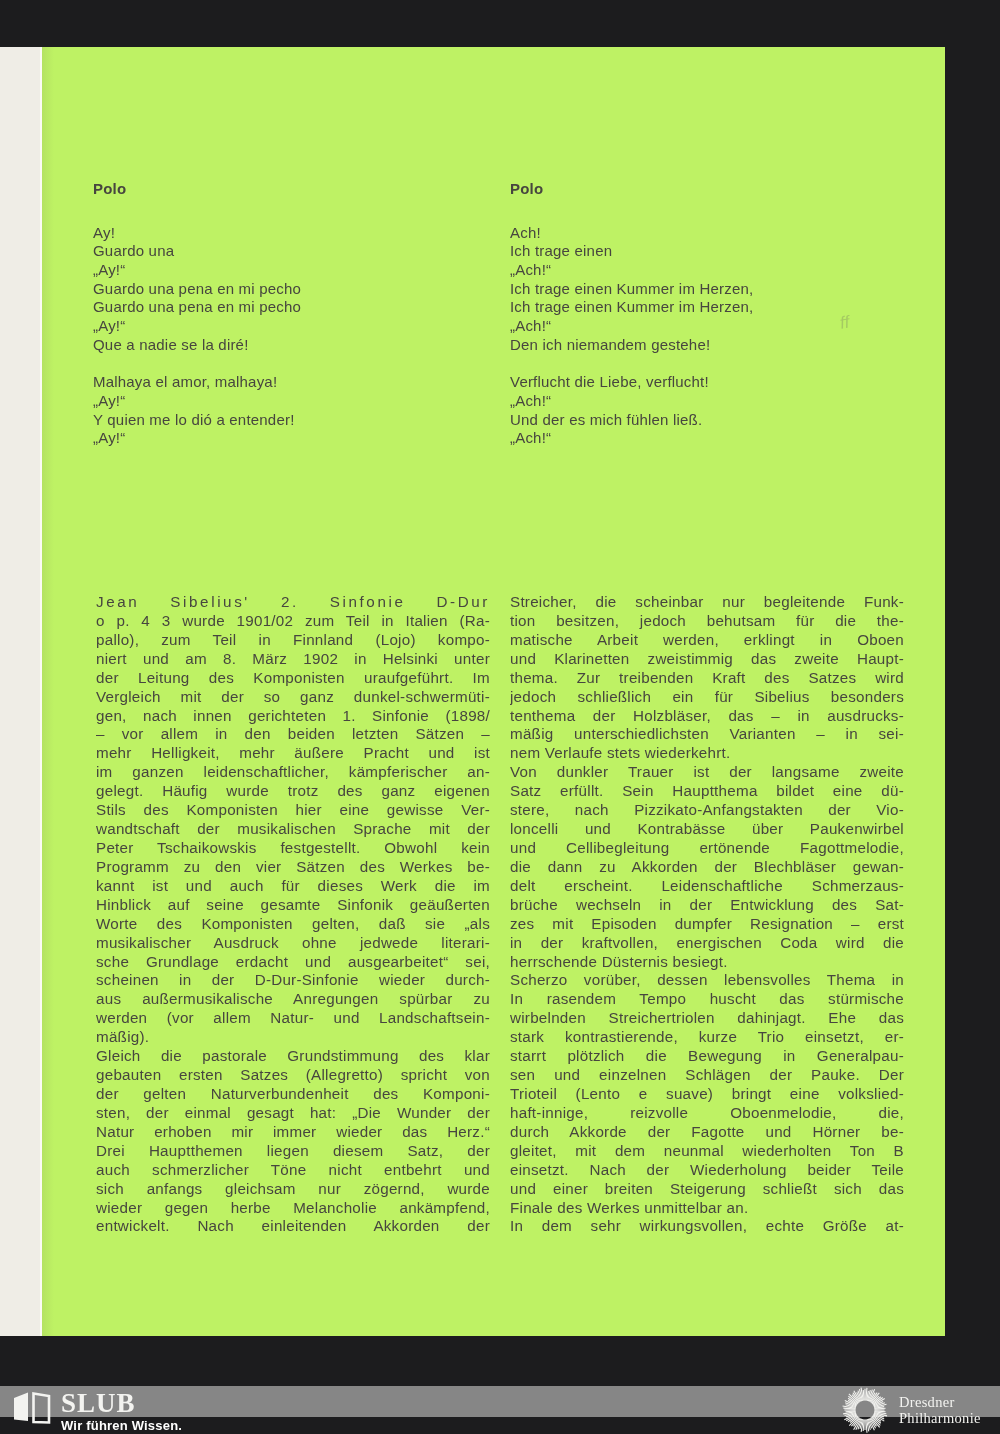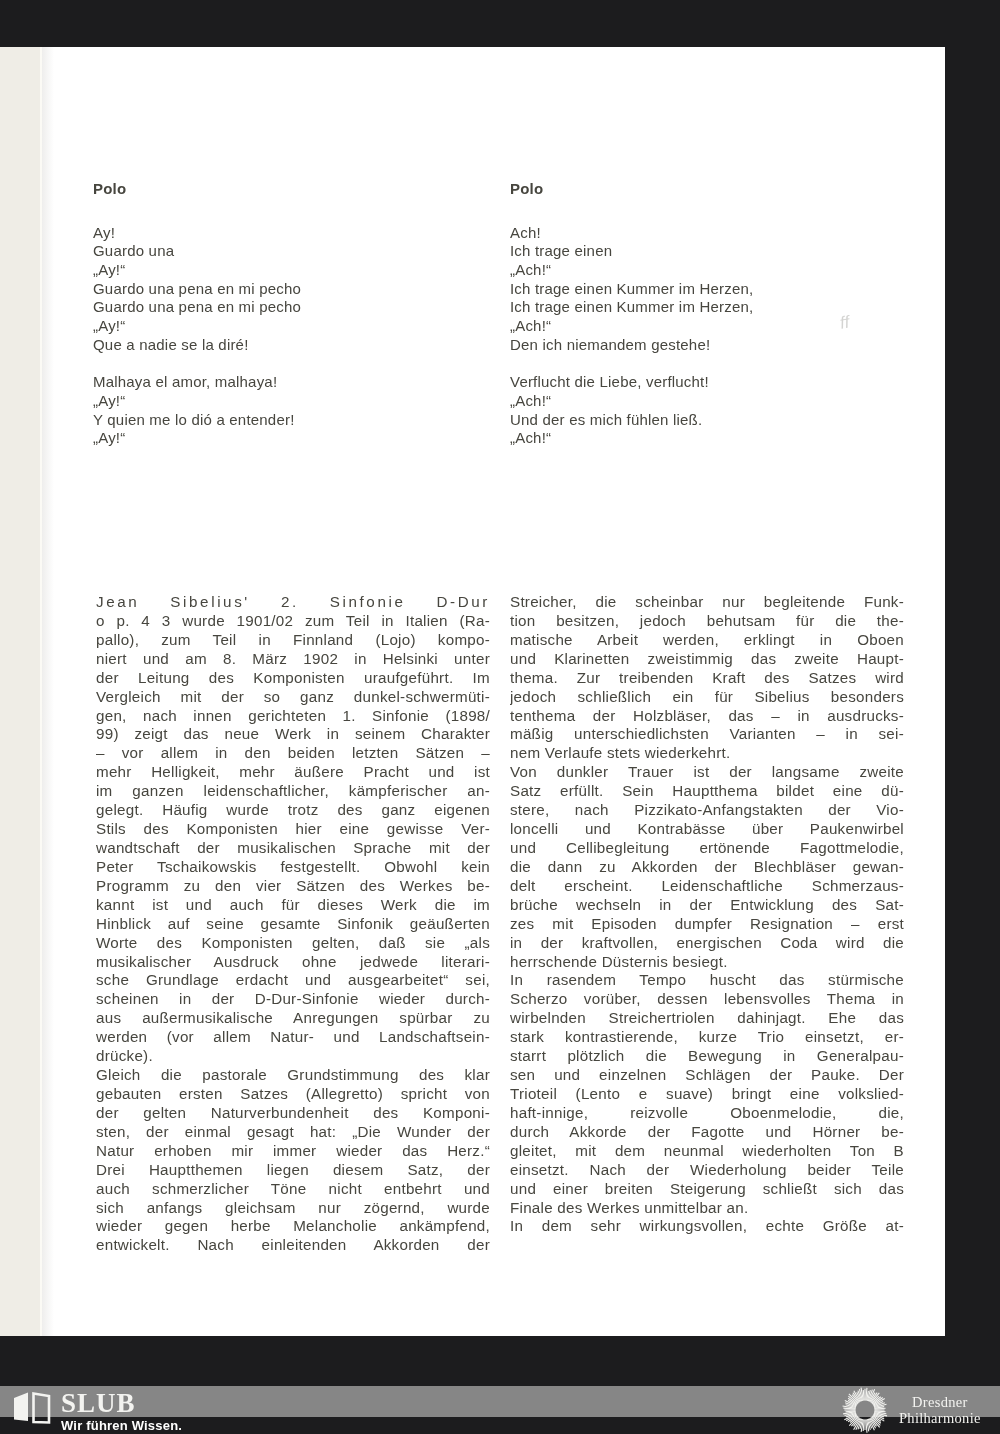--- a/index.html
+++ b/index.html
@@ -1,18 +1,18 @@
 <!DOCTYPE html>
 <html><head>
 <meta charset="utf-8">
 <style>
   html,body{margin:0;padding:0;background:#101012;}
   .canvas{position:relative;width:1000px;height:1434px;background:#1c1c1e;overflow:hidden;
           font-family:"Liberation Sans",sans-serif;}
-  .scan-page{position:absolute;left:0;top:47px;width:945px;height:1289px;background:#ffffff;}
+  .scan-page{position:absolute;left:0;top:47px;width:945px;height:1289px;background:#bef264;}
   .fold-strip{position:absolute;left:0;top:0;width:40px;height:100%;background:#efede6;}
   .fold-line{position:absolute;left:40px;top:0;width:2px;height:100%;background:#fbfaf5;}
   .fold-shadow{position:absolute;left:42px;top:0;width:12px;height:100%;
                background:linear-gradient(to right,rgba(90,85,75,.10),rgba(90,85,75,0));}
   .poem{position:absolute;color:#47463f;font-size:15px;line-height:18.7px;letter-spacing:.2px;}
   .poem-title{font-weight:bold;margin-bottom:25px;}
   .pl{height:18.7px;white-space:pre;}
   .poem-left{left:93px;top:133px;}
   .poem-right{left:510px;top:133px;}
   .col{position:absolute;top:546px;width:394px;color:#47463f;font-size:15.2px;
@@ -24,21 +24,21 @@
   .ln.sp{letter-spacing:2.6px;}
   .pencil{position:absolute;left:840px;top:266px;color:rgba(100,100,95,.28);
           font-size:17px;font-style:italic;transform:rotate(-10deg);}
   .footer-bar{position:absolute;left:0;top:1386px;width:1000px;height:31px;background:#868686;}
   .slub{position:absolute;left:12px;top:4px;display:flex;}
   .slub-icon{width:40px;height:36px;}
   .slub-text{margin-left:9px;}
   .slub-name{font-family:"Liberation Serif",serif;font-weight:bold;font-size:27px;
              line-height:26px;color:#f3f3f0;letter-spacing:1px;}
   .slub-tagline{font-size:13px;font-weight:bold;color:#ffffff;margin-top:2px;letter-spacing:.2px;}
-  .dp{position:absolute;left:842px;top:0;height:48px;display:flex;align-items:center;text-align:center;}
+  .dp{position:absolute;left:842px;top:0;height:48px;display:flex;align-items:center;}
   .dp-icon{width:46px;height:46px;}
   .dp-text{margin-left:11px;font-family:"Liberation Serif",serif;font-size:14.5px;
            line-height:16px;color:#f3f3f0;letter-spacing:.3px;}
 </style>
 </head>
 <body>
 
 <div class="canvas">
   <div class="scan-page">
     <div class="fold-strip"></div>
@@ -82,38 +82,37 @@
     </section>
 
     <section class="col col-left" id="colL">
         <div class="ln sp">Jean Sibelius' 2. Sinfonie D-Dur</div>
         <div class="ln">o p. 4 3 wurde 1901/02 zum Teil in Italien (Ra-</div>
         <div class="ln">pallo), zum Teil in Finnland (Lojo) kompo-</div>
         <div class="ln">niert und am 8. März 1902 in Helsinki unter</div>
         <div class="ln">der Leitung des Komponisten uraufgeführt. Im</div>
         <div class="ln">Vergleich mit der so ganz dunkel-schwermüti-</div>
         <div class="ln">gen, nach innen gerichteten 1. Sinfonie (1898/</div>
-        <div class="ln">99) zeigt das neue Werk in seinem Charakter</div>
         <div class="ln">– vor allem in den beiden letzten Sätzen –</div>
         <div class="ln">mehr Helligkeit, mehr äußere Pracht und ist</div>
         <div class="ln">im ganzen leidenschaftlicher, kämpferischer an-</div>
         <div class="ln">gelegt. Häufig wurde trotz des ganz eigenen</div>
         <div class="ln">Stils des Komponisten hier eine gewisse Ver-</div>
         <div class="ln">wandtschaft der musikalischen Sprache mit der</div>
         <div class="ln">Peter Tschaikowskis festgestellt. Obwohl kein</div>
         <div class="ln">Programm zu den vier Sätzen des Werkes be-</div>
         <div class="ln">kannt ist und auch für dieses Werk die im</div>
         <div class="ln">Hinblick auf seine gesamte Sinfonik geäußerten</div>
         <div class="ln">Worte des Komponisten gelten, daß sie „als</div>
         <div class="ln">musikalischer Ausdruck ohne jedwede literari-</div>
         <div class="ln">sche Grundlage erdacht und ausgearbeitet“ sei,</div>
         <div class="ln">scheinen in der D-Dur-Sinfonie wieder durch-</div>
         <div class="ln">aus außermusikalische Anregungen spürbar zu</div>
         <div class="ln">werden (vor allem Natur- und Landschaftsein-</div>
-        <div class="ln nj">drücke).</div>
+        <div class="ln nj">mäßig).</div>
         <div class="ln">Gleich die pastorale Grundstimmung des klar</div>
         <div class="ln">gebauten ersten Satzes (Allegretto) spricht von</div>
         <div class="ln">der gelten Naturverbundenheit des Komponi-</div>
         <div class="ln">sten, der einmal gesagt hat: „Die Wunder der</div>
         <div class="ln">Natur erhoben mir immer wieder das Herz.“</div>
         <div class="ln">Drei Hauptthemen liegen diesem Satz, der</div>
         <div class="ln">auch schmerzlicher Töne nicht entbehrt und</div>
         <div class="ln">sich anfangs gleichsam nur zögernd, wurde</div>
         <div class="ln">wieder gegen herbe Melancholie ankämpfend,</div>
         <div class="ln">entwickelt. Nach einleitenden Akkorden der</div>
@@ -132,22 +131,22 @@
         <div class="ln">Satz erfüllt. Sein Hauptthema bildet eine dü-</div>
         <div class="ln">stere, nach Pizzikato-Anfangstakten der Vio-</div>
         <div class="ln">loncelli und Kontrabässe über Paukenwirbel</div>
         <div class="ln">und Cellibegleitung ertönende Fagottmelodie,</div>
         <div class="ln">die dann zu Akkorden der Blechbläser gewan-</div>
         <div class="ln">delt erscheint. Leidenschaftliche Schmerzaus-</div>
         <div class="ln">brüche wechseln in der Entwicklung des Sat-</div>
         <div class="ln">zes mit Episoden dumpfer Resignation – erst</div>
         <div class="ln">in der kraftvollen, energischen Coda wird die</div>
         <div class="ln nj">herrschende Düsternis besiegt.</div>
+        <div class="ln">Scherzo vorüber, dessen lebensvolles Thema in</div>
         <div class="ln">In rasendem Tempo huscht das stürmische</div>
-        <div class="ln">Scherzo vorüber, dessen lebensvolles Thema in</div>
         <div class="ln">wirbelnden Streichertriolen dahinjagt. Ehe das</div>
         <div class="ln">stark kontrastierende, kurze Trio einsetzt, er-</div>
         <div class="ln">starrt plötzlich die Bewegung in Generalpau-</div>
         <div class="ln">sen und einzelnen Schlägen der Pauke. Der</div>
         <div class="ln">Trioteil (Lento e suave) bringt eine volkslied-</div>
         <div class="ln">haft-innige, reizvolle Oboenmelodie, die,</div>
         <div class="ln">durch Akkorde der Fagotte und Hörner be-</div>
         <div class="ln">gleitet, mit dem neunmal wiederholten Ton B</div>
         <div class="ln">einsetzt. Nach der Wiederholung beider Teile</div>
         <div class="ln">und einer breiten Steigerung schließt sich das</div>

